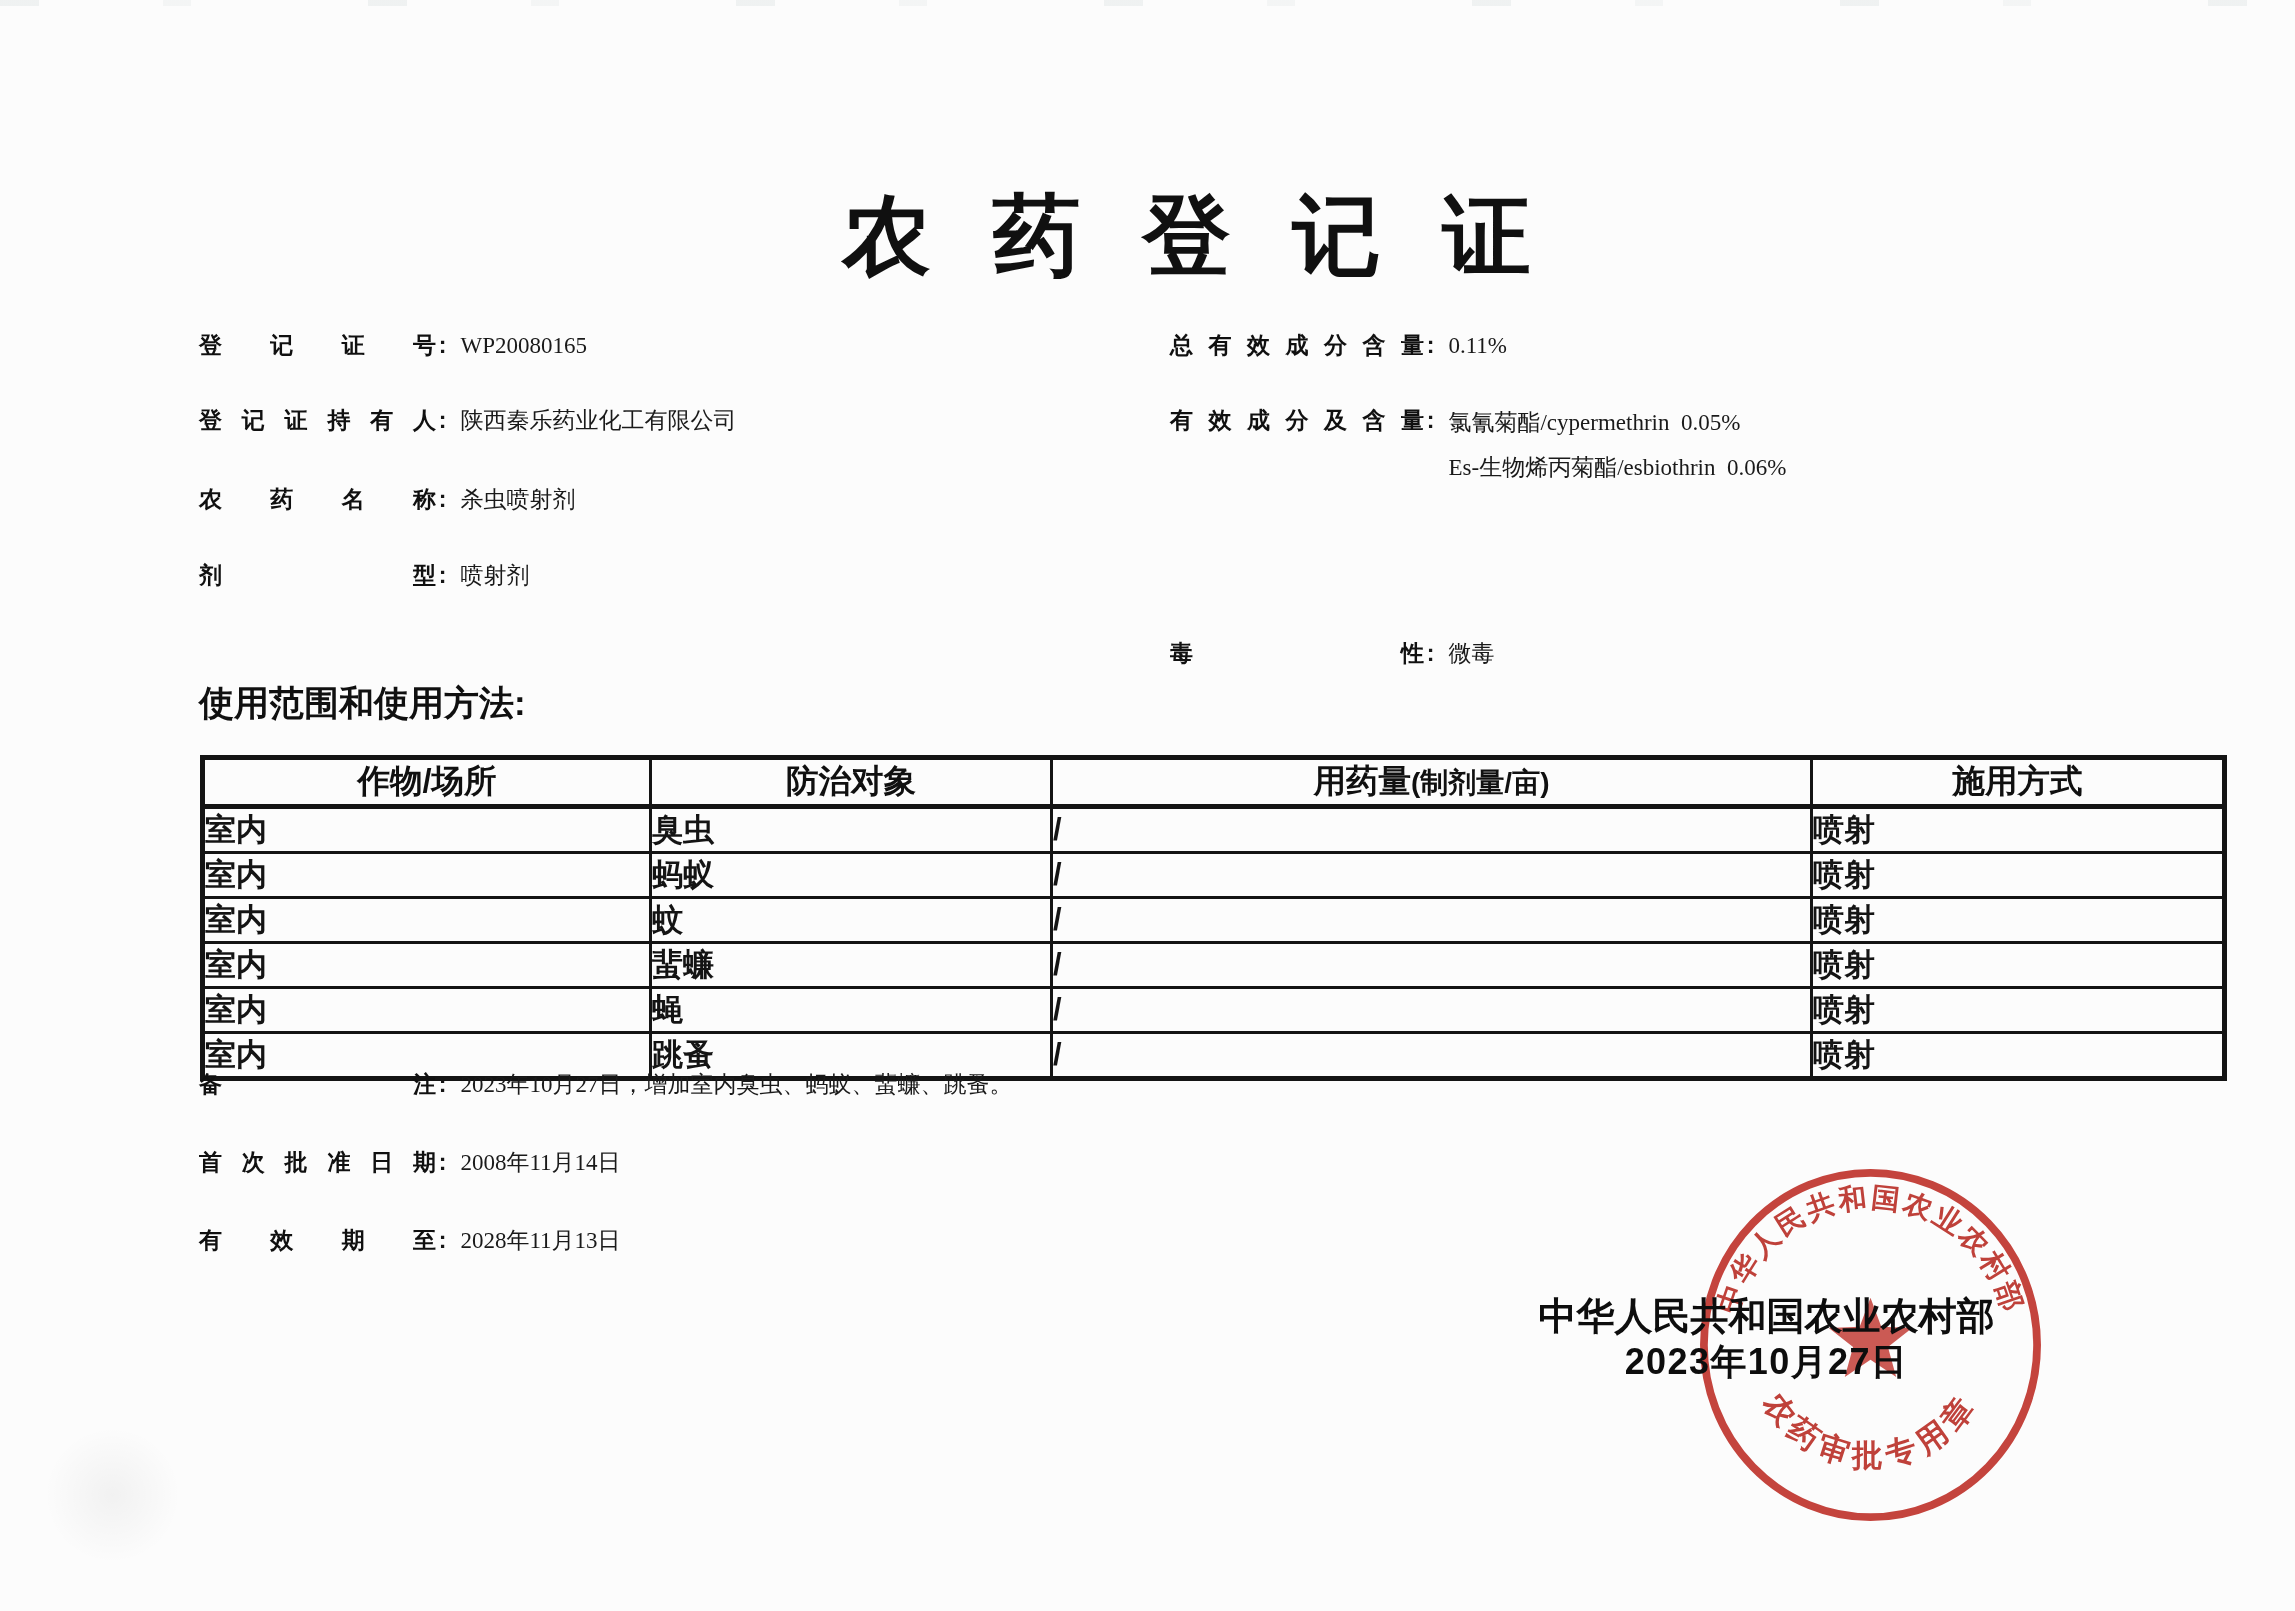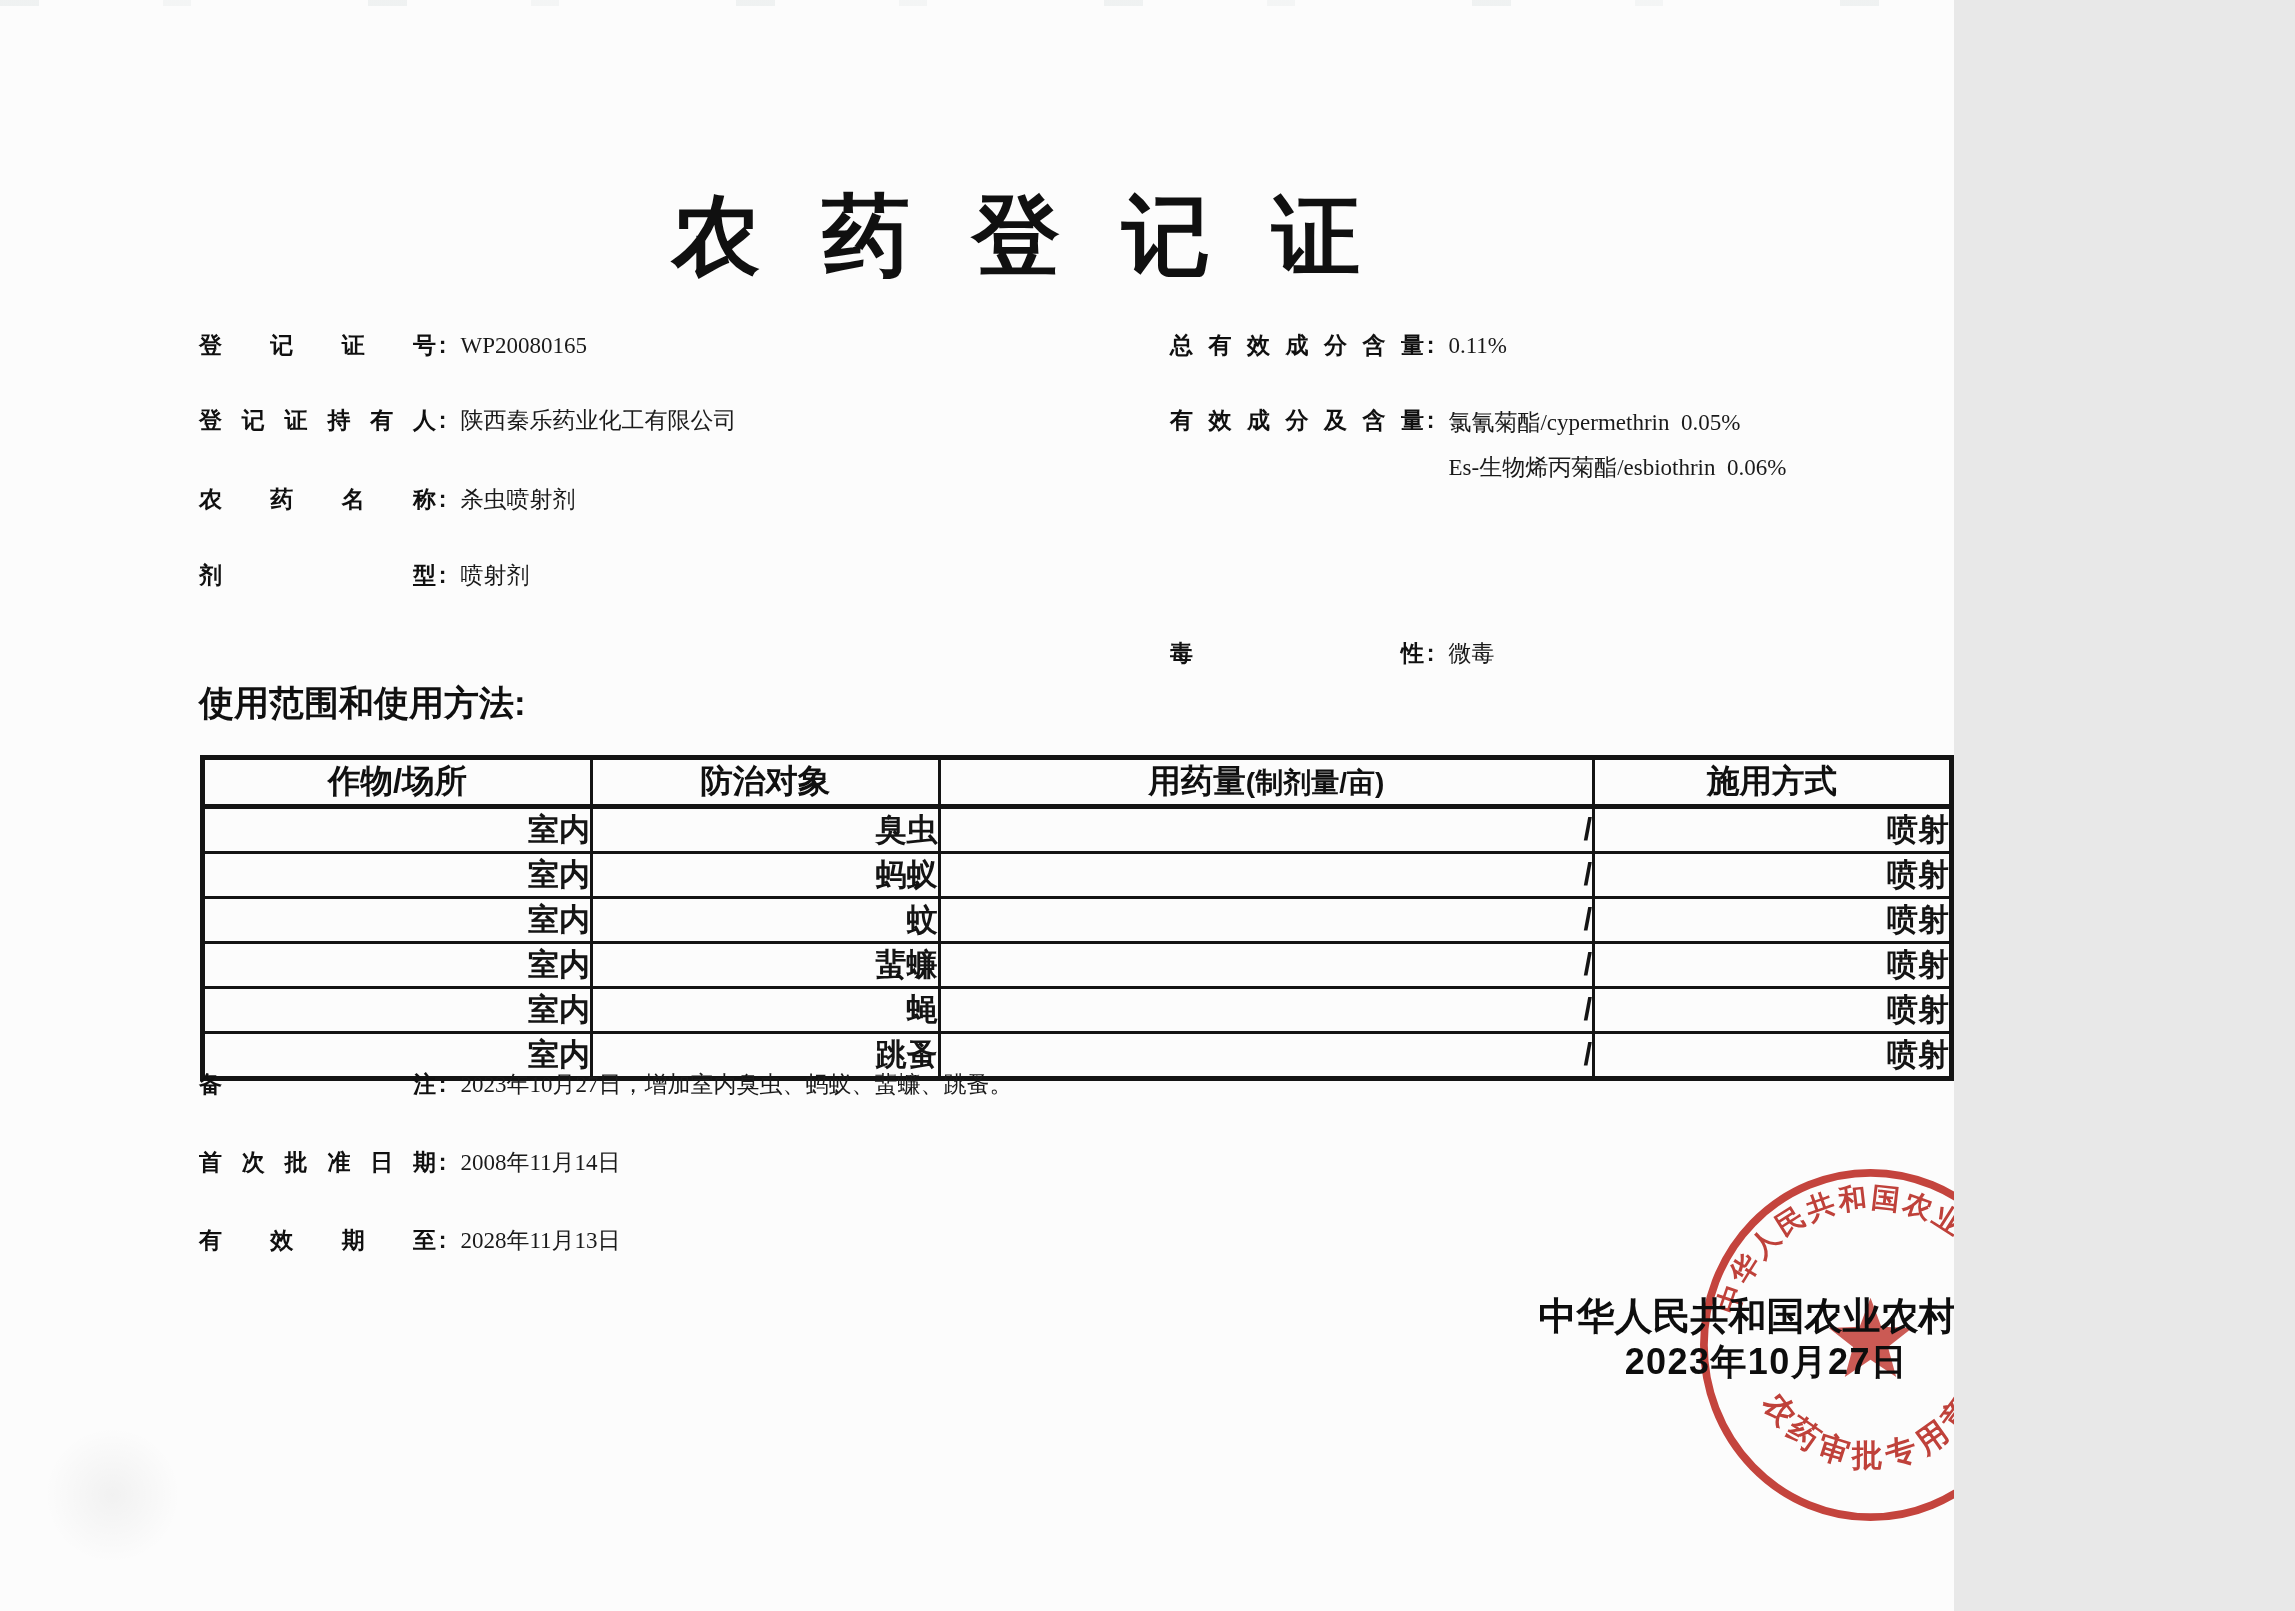--- a/index.html
+++ b/index.html
@@ -1,16 +1,16 @@
 <!DOCTYPE html>
 <html style="font-size:11.3px"><head>
 <meta charset="utf-8">
 <style>
   html,body{margin:0;padding:0;background:#e8e8e8;}
-  .page{position:relative;width:1954px;height:1611px;background:#fcfcfc;overflow:hidden;
+  .page{position:relative;width:2295px;height:1611px;background:#fcfcfc;overflow:hidden;
         font-family:"Liberation Sans","DejaVu Sans",sans-serif;color:#151515;}
   .artifact-strip{position:absolute;top:0;left:0;right:0;height:6.4px;opacity:.5;
         background:repeating-linear-gradient(90deg, rgba(150,170,170,.25) 0 39px, transparent 39px 163px, rgba(160,175,175,.18) 163px 191px, transparent 191px 368px);}
   .smudge{position:absolute;left:42px;top:1428px;width:141px;height:134px;border-radius:50%;
         background:radial-gradient(circle, rgba(0,0,0,.045), transparent 70%);}
   .title-wrap{position:absolute;top:189px;left:0;right:-78px;text-align:center;}
   .doc-title{display:inline-block;font-family:"Liberation Serif","DejaVu Serif",serif;font-weight:700;
         font-size:88px;line-height:1.1;letter-spacing:62px;margin-right:-62px;color:#101010;}
   .line{position:absolute;white-space:nowrap;font-size:23px;line-height:41px;}
   .lbl{display:inline-block;font-weight:700;color:#101010;text-align:justify;text-align-last:justify;
@@ -22,21 +22,21 @@
         color:#1a1a1a;display:inline-block;vertical-align:top;}
   .val-multi div{line-height:45px;}
   .section-title{position:absolute;left:199px;top:680px;font-size:35px;font-weight:700;color:#101010;}
   table.usage{position:absolute;left:200px;top:755px;border-collapse:collapse;table-layout:fixed;
         background:transparent;}
   table.usage, table.usage td, table.usage th{border:3.5px solid #141414;}
   table.usage{border-width:5.7px;padding-left:8px;}
   table.usage thead th{height:41px;font-size:32.5px;font-weight:700;text-align:center;padding:0;
         border-bottom-width:5px;color:#101010;}
   table.usage thead .th-sub{font-size:28px;}
-  table.usage tbody td{height:35px;font-size:31px;font-weight:600;text-align:right;padding:0;color:#141414;}
+  table.usage tbody td{height:35px;font-size:31px;font-weight:600;text-align:left;padding:0;color:#141414;}
   .issuer{position:absolute;left:1519px;top:1295px;width:495px;text-align:center;font-weight:700;
         color:#0d0d0d;z-index:2;}
   .issuer-name{font-size:38px;line-height:42px;}
   .issuer-date{font-size:36px;line-height:41px;margin-top:4.2px;letter-spacing:1.4px;}
   .stamp{position:absolute;left:1695px;top:1165px;width:351px;height:360px;z-index:1;opacity:.93;}
 </style>
 </head>
 <body>
 
 <div class="page">

